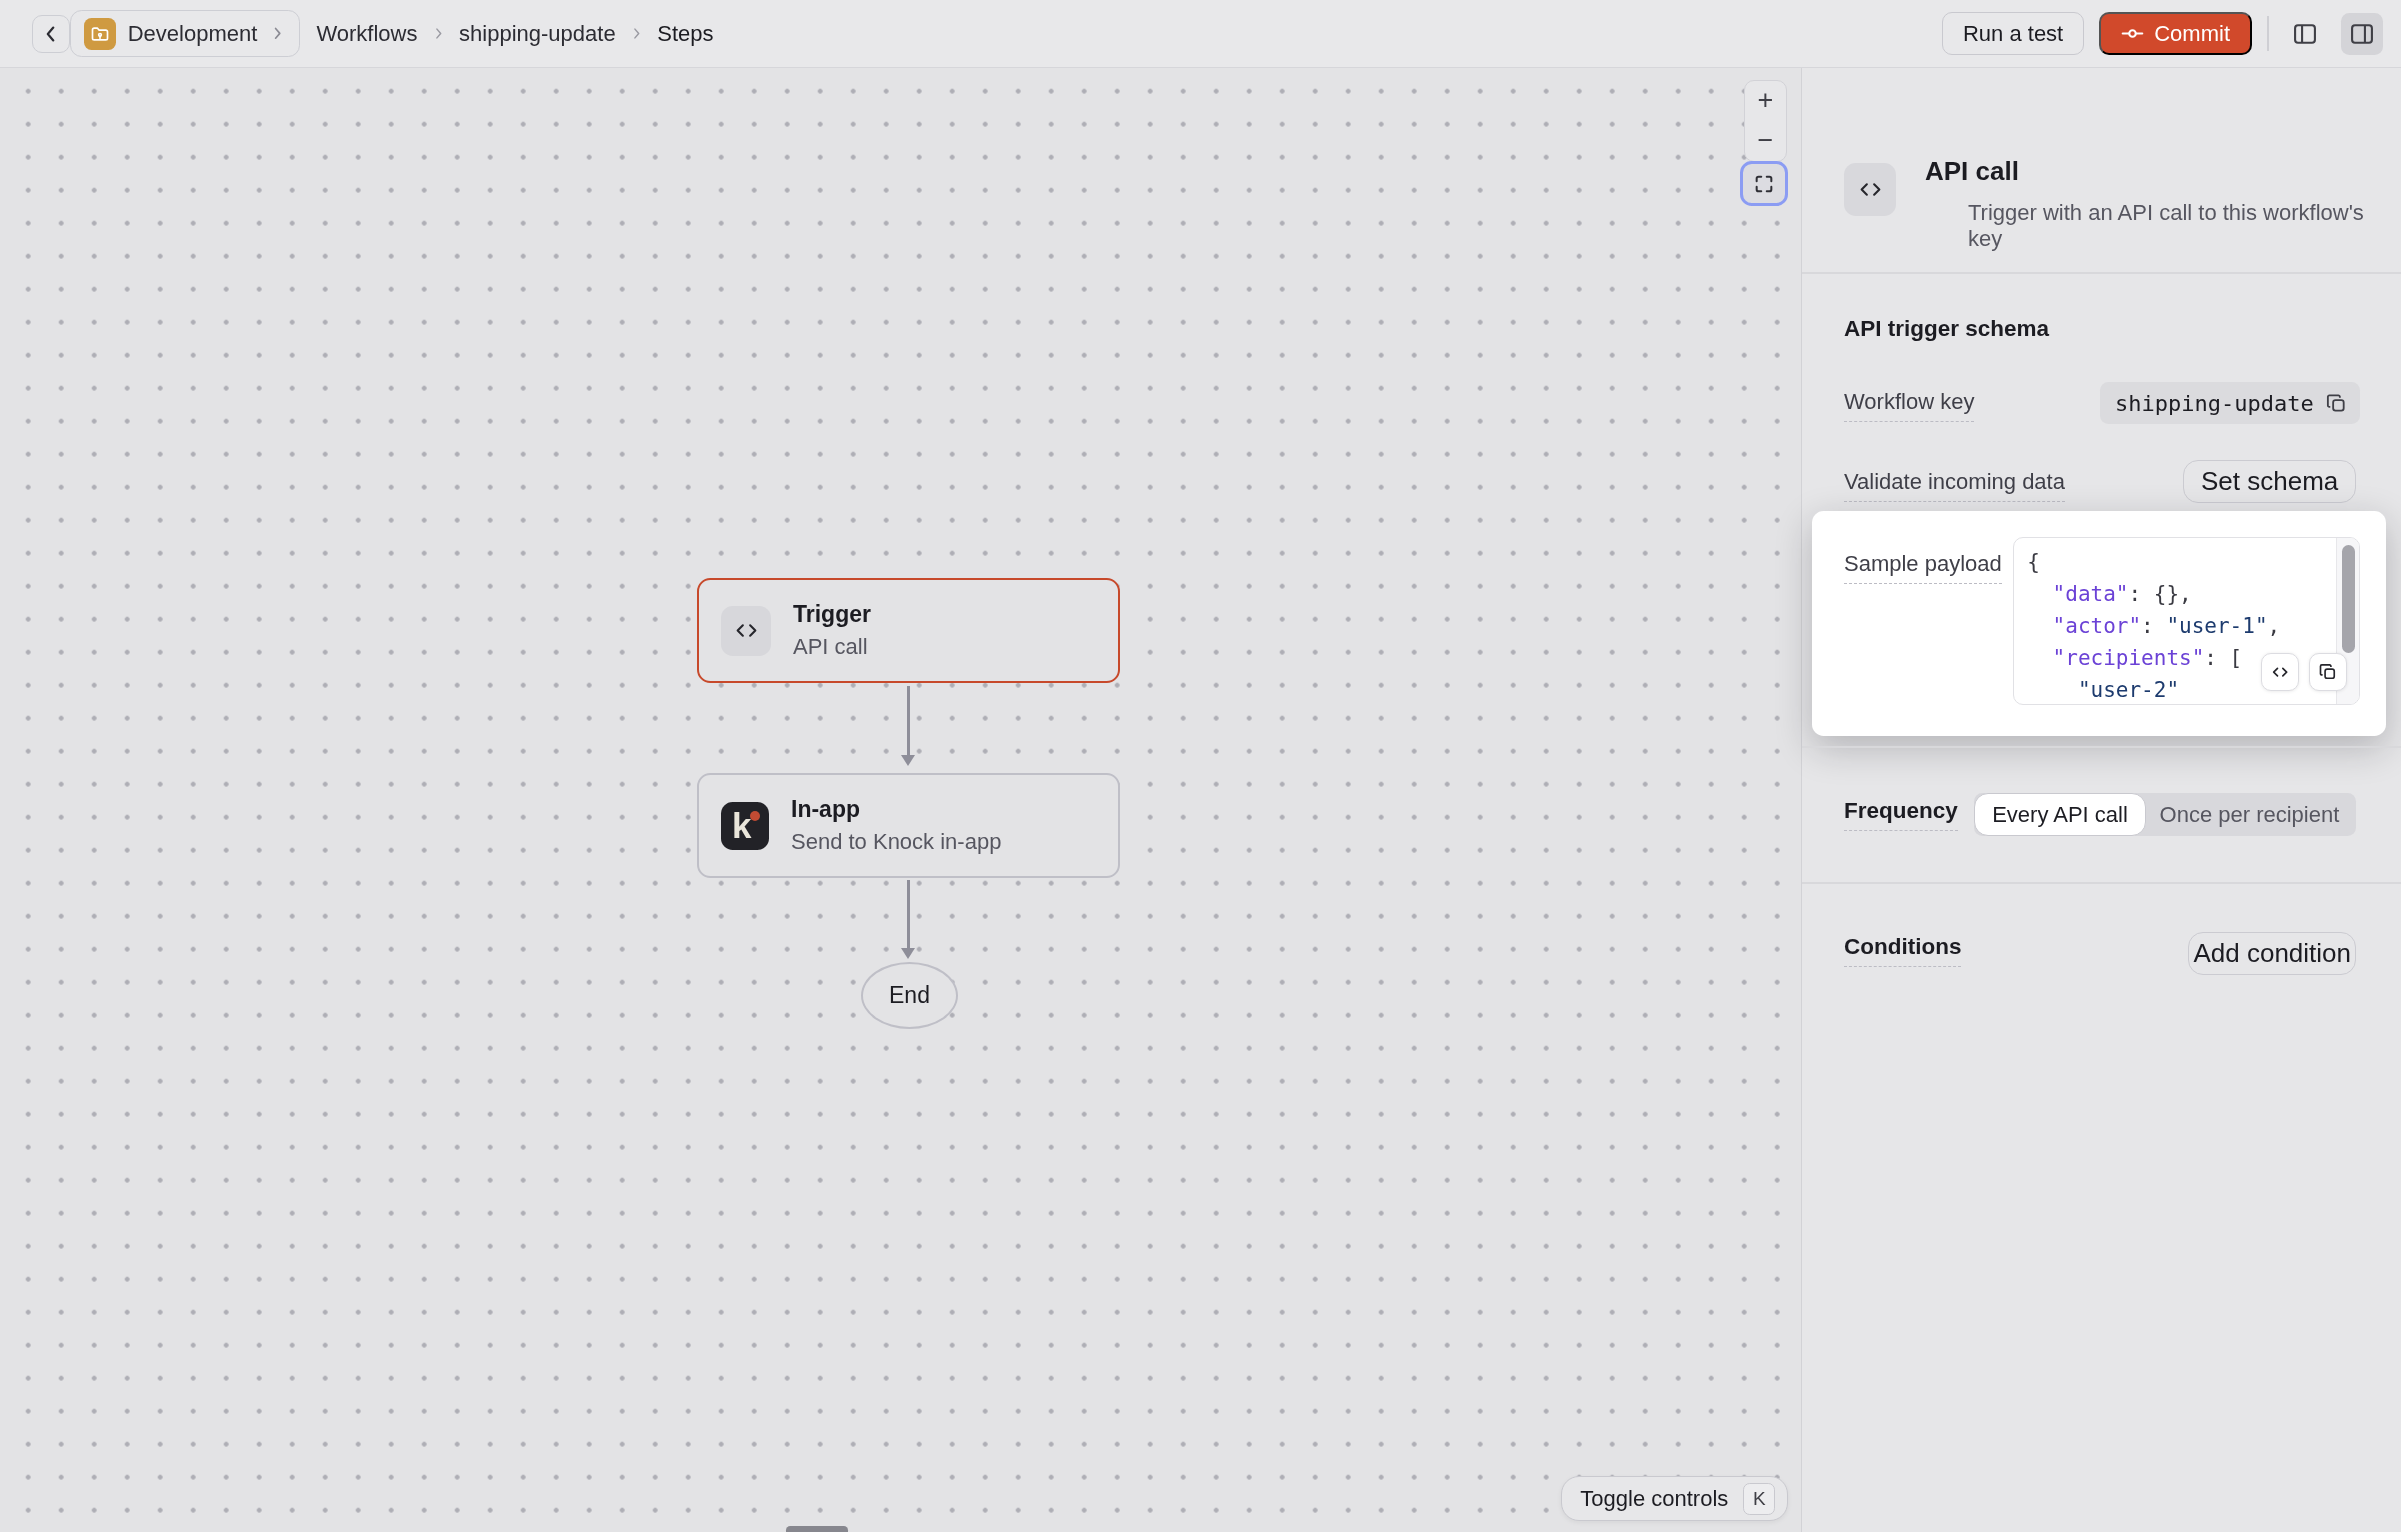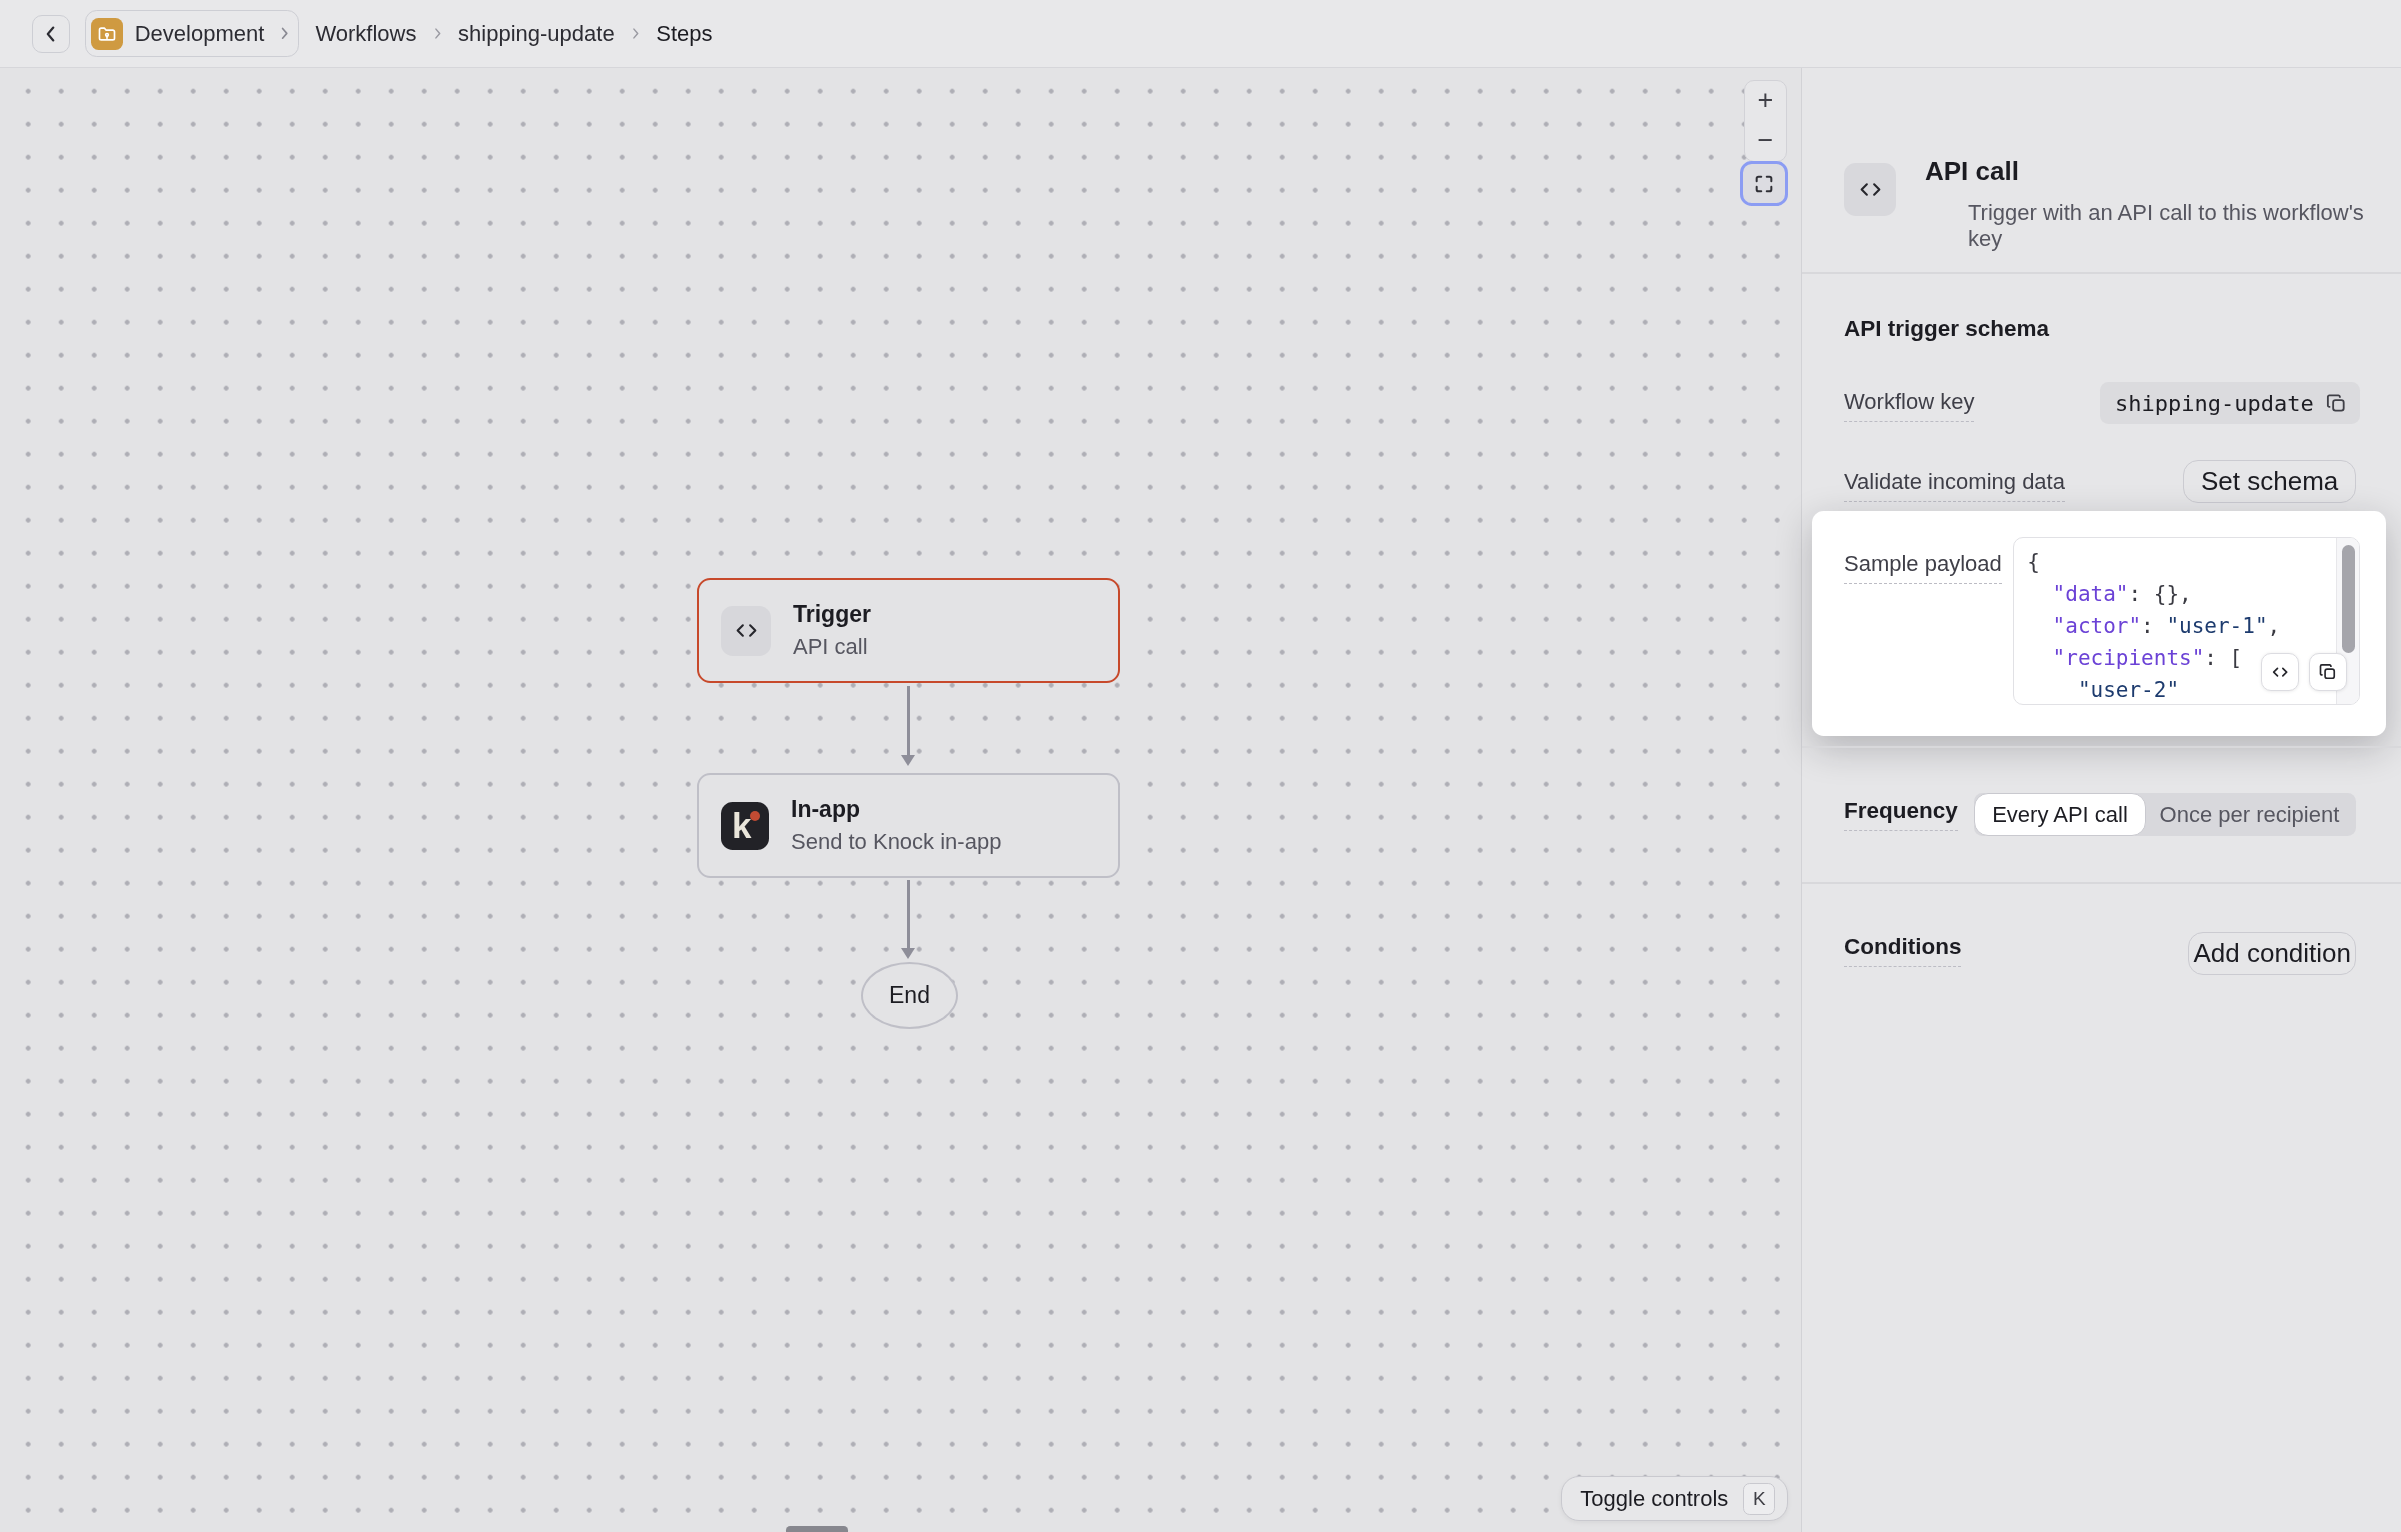--- a/index.html
+++ b/index.html
@@ -6,22 +6,22 @@
   html,body { width:2401px; height:1533px; overflow:hidden; }
   body { font-family:"Liberation Sans","DejaVu Sans",sans-serif; background:#e4e4e6; color:#1c1c22; }
   #app { position:relative; width:2401px; height:1533px; overflow:hidden; }
 
   
   #topbar { position:absolute; left:0; top:0; width:2401px; height:68px;
     background:#e8e8ea; border-bottom:1.7px solid #d6d6da;
     display:flex; align-items:center; padding:0 18.3px 0 32px; }
   .icon-btn { display:flex; align-items:center; justify-content:center; cursor:pointer; }
   #back-btn { width:38px; height:38px; border:1.7px solid #cdced4; border-radius:10px; background:transparent; }
-  #project-pill { margin-left:15px; height:47px; border:1.7px solid #cdced4; border-radius:11.7px;
-    display:flex; align-items:center; gap:11.7px; padding:0 5px; }
+  #project-pill { margin-left:0; height:47px; border:1.7px solid #cdced4; border-radius:11.7px;
+    display:flex; align-items:center; gap:11.7px; padding:0 13px; }
   #folder-tile { width:32px; height:32px; background:#cf9a41; border-radius:7.5px;
     display:flex; align-items:center; justify-content:center; }
   .crumb { font-size:22px; font-weight:500; color:#2c2c33; cursor:pointer; }
   .crumb-last { color:#1c1c22; }
   .crumb-sep { color:#9a9aa2; margin:0 13.3px; display:flex; align-items:center; }
   #breadcrumb { display:flex; align-items:center; margin-left:16.7px; }
   #topbar-right { margin-left:auto; display:flex; align-items:center; gap:15px; }
   #run-test-btn { height:43px; padding:0 20px; border:1.7px solid #c9c9cf; border-radius:10px;
     font-size:22px; font-weight:500; color:#1c1c22; background:transparent; display:flex; align-items:center; cursor:pointer; }
   #commit-btn { height:43px; padding:0 20px; border-radius:10px; background:#d1492b; color:#fff;
@@ -180,20 +180,44 @@
         </span>
       <span class="crumb">shipping-update</span>
       <span class="crumb-sep">
         <svg width="15" height="15" viewBox="0 0 24 24" fill="none" stroke="#9a9aa2" stroke-width="2.4" stroke-linecap="round" stroke-linejoin="round">
             <polyline points="9.5 5 15.5 12 9.5 19"></polyline>
           </svg>
         </span>
       <span class="crumb crumb-last">Steps</span>
     </nav>
 
+    <div id="topbar-right">
+      <button id="run-test-btn">Run a test</button>
+      <button id="commit-btn">
+        <svg width="23" height="23" viewBox="0 0 24 24" fill="none" stroke="#ffffff" stroke-width="2.2" stroke-linecap="round">
+            <circle cx="12" cy="12" r="3.4"></circle>
+            <line x1="1.8" y1="12" x2="8.2" y2="12"></line>
+            <line x1="15.8" y1="12" x2="22.2" y2="12"></line>
+          </svg>
+        <span>Commit</span>
+      </button>
+      <div id="topbar-divider"></div>
+      <div class="panel-toggle icon-btn">
+        <svg width="28" height="28" viewBox="0 0 24 24" fill="none" stroke="#3f3f46" stroke-width="1.8">
+            <rect x="3.5" y="4.5" width="17" height="15" rx="2.5"></rect>
+            <line x1="9.5" y1="4.5" x2="9.5" y2="19.5"></line>
+          </svg>
+      </div>
+      <div class="panel-toggle active icon-btn">
+        <svg width="28" height="28" viewBox="0 0 24 24" fill="none" stroke="#3f3f46" stroke-width="1.8">
+            <rect x="3.5" y="4.5" width="17" height="15" rx="2.5"></rect>
+            <line x1="14.5" y1="4.5" x2="14.5" y2="19.5"></line>
+          </svg>
+      </div>
+    </div>
   </header>
 
   <main id="canvas">
 
     <div id="zoom-pill">
       <div class="zoom-seg">+</div>
       <div class="zoom-seg">−</div>
     </div>
     <div id="fit-btn">
       <svg width="22" height="22" viewBox="0 0 24 24" fill="none" stroke="#2f2f36" stroke-width="2.2" stroke-linecap="round">

